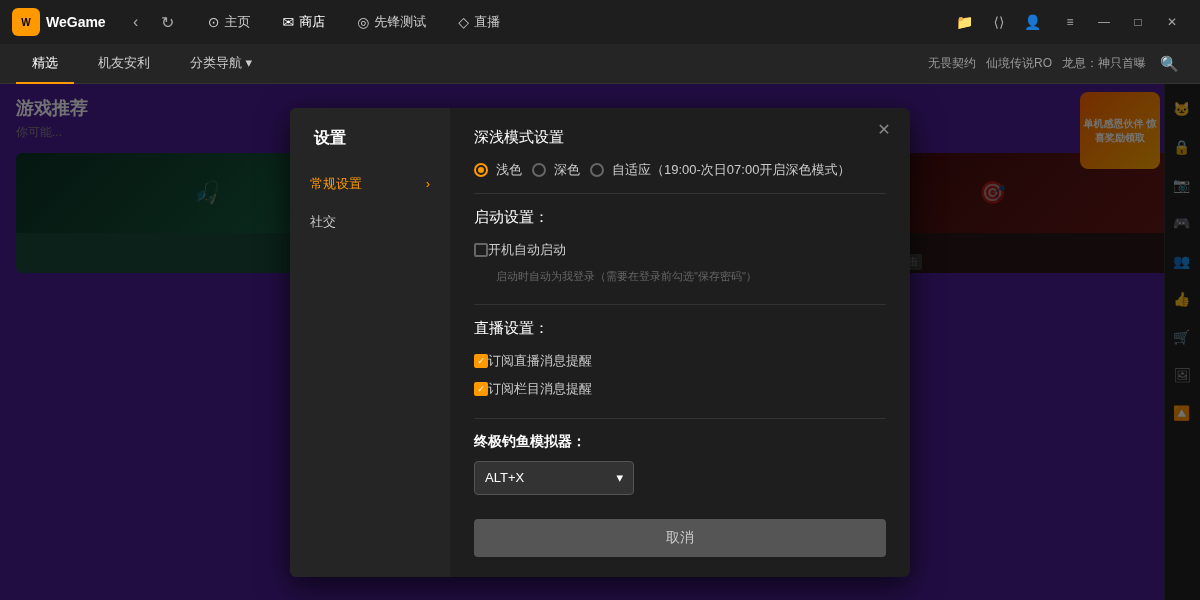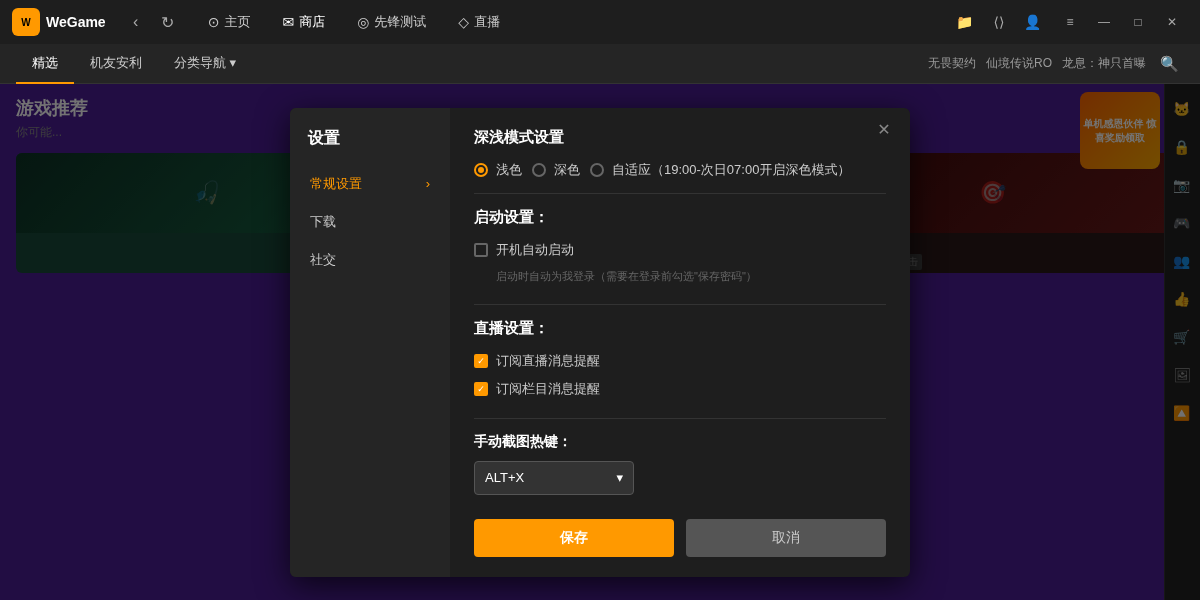--- a/index.html
+++ b/index.html
@@ -119,21 +119,21 @@
     }
 
     
     .navbar {
       width: 100%;
       height: 40px;
       background: #252525;
       display: flex;
       align-items: center;
       padding: 0 16px;
-      gap: 0;
+      gap: 8px;
       border-bottom: 1px solid #333;
       position: relative;
       z-index: 10;
     }
     .navbar-item {
       padding: 0 16px;
       height: 40px;
       display: flex;
       align-items: center;
       font-size: 13px;
@@ -298,21 +298,21 @@
     .modal-sidebar {
       width: 160px;
       background: #252525;
       padding: 20px 0;
       flex-shrink: 0;
     }
     .modal-title {
       font-size: 16px;
       font-weight: bold;
       color: #fff;
-      padding: 0 18px 16px;
+      padding: 0 24px 16px;
     }
     .modal-nav-item {
       padding: 10px 20px;
       font-size: 13px;
       color: #ccc;
       cursor: pointer;
       display: flex;
       align-items: center;
       justify-content: space-between;
     }
@@ -333,21 +333,21 @@
       font-size: 16px;
       cursor: pointer;
       width: 24px;
       height: 24px;
       display: flex;
       align-items: center;
       justify-content: center;
     }
     .section-heading {
       font-size: 15px;
-      font-weight: bold;
+      font-weight: normal;
       color: #fff;
       margin-bottom: 14px;
     }
     .radio-group {
       display: flex;
       flex-direction: row;
       gap: 10px;
       margin-bottom: 12px;
     }
     .radio-item {
@@ -385,21 +385,20 @@
     }
     .checkbox-group {
       display: flex;
       flex-direction: column;
       gap: 10px;
       margin-bottom: 20px;
     }
     .checkbox-item {
       display: flex;
       align-items: center;
-      gap: 8px;
       font-size: 13px;
       color: #ccc;
       cursor: pointer;
     }
     .checkbox-box {
       width: 14px;
       height: 14px;
       border: 2px solid #666;
       border-radius: 2px;
       display: flex;
@@ -592,23 +591,20 @@
   <div class="overlay">
     <div class="modal">
 
       <div class="modal-sidebar">
         <div class="modal-title">设置</div>
         <div class="modal-nav-item active">
           <span>常规设置</span>
           <span class="arrow">›</span>
         </div>
         <div class="modal-nav-item">
-          <span>下载</span>
-        </div>
-        <div class="modal-nav-item">
           <span>社交</span>
         </div>
       </div>
 
       <div class="modal-body">
         <div class="modal-close">✕</div>
 
         <div class="section-heading">深浅模式设置</div>
         <div class="radio-group">
           <div class="radio-item">
@@ -646,31 +642,28 @@
           </div>
           <div class="checkbox-item">
             <div class="checkbox-box checked">✓</div>
             <span>订阅栏目消息提醒</span>
           </div>
         </div>
 
         <div class="divider-line"></div>
 
         <div class="hotkey-section">
-          <div class="hotkey-label">手动截图热键：</div>
+          <div class="hotkey-label">终极钓鱼模拟器：</div>
           <div class="hotkey-select">
             <span>ALT+X</span>
             <span>▾</span>
           </div>
         </div>
 
         <div class="modal-footer">
-          <button class="btn-save">
-            <span>保存</span>
-          </button>
           <button class="btn-cancel">
             <span>取消</span>
           </button>
         </div>
       </div>
     </div>
   </div>
 </div>
 
 </body></html>

